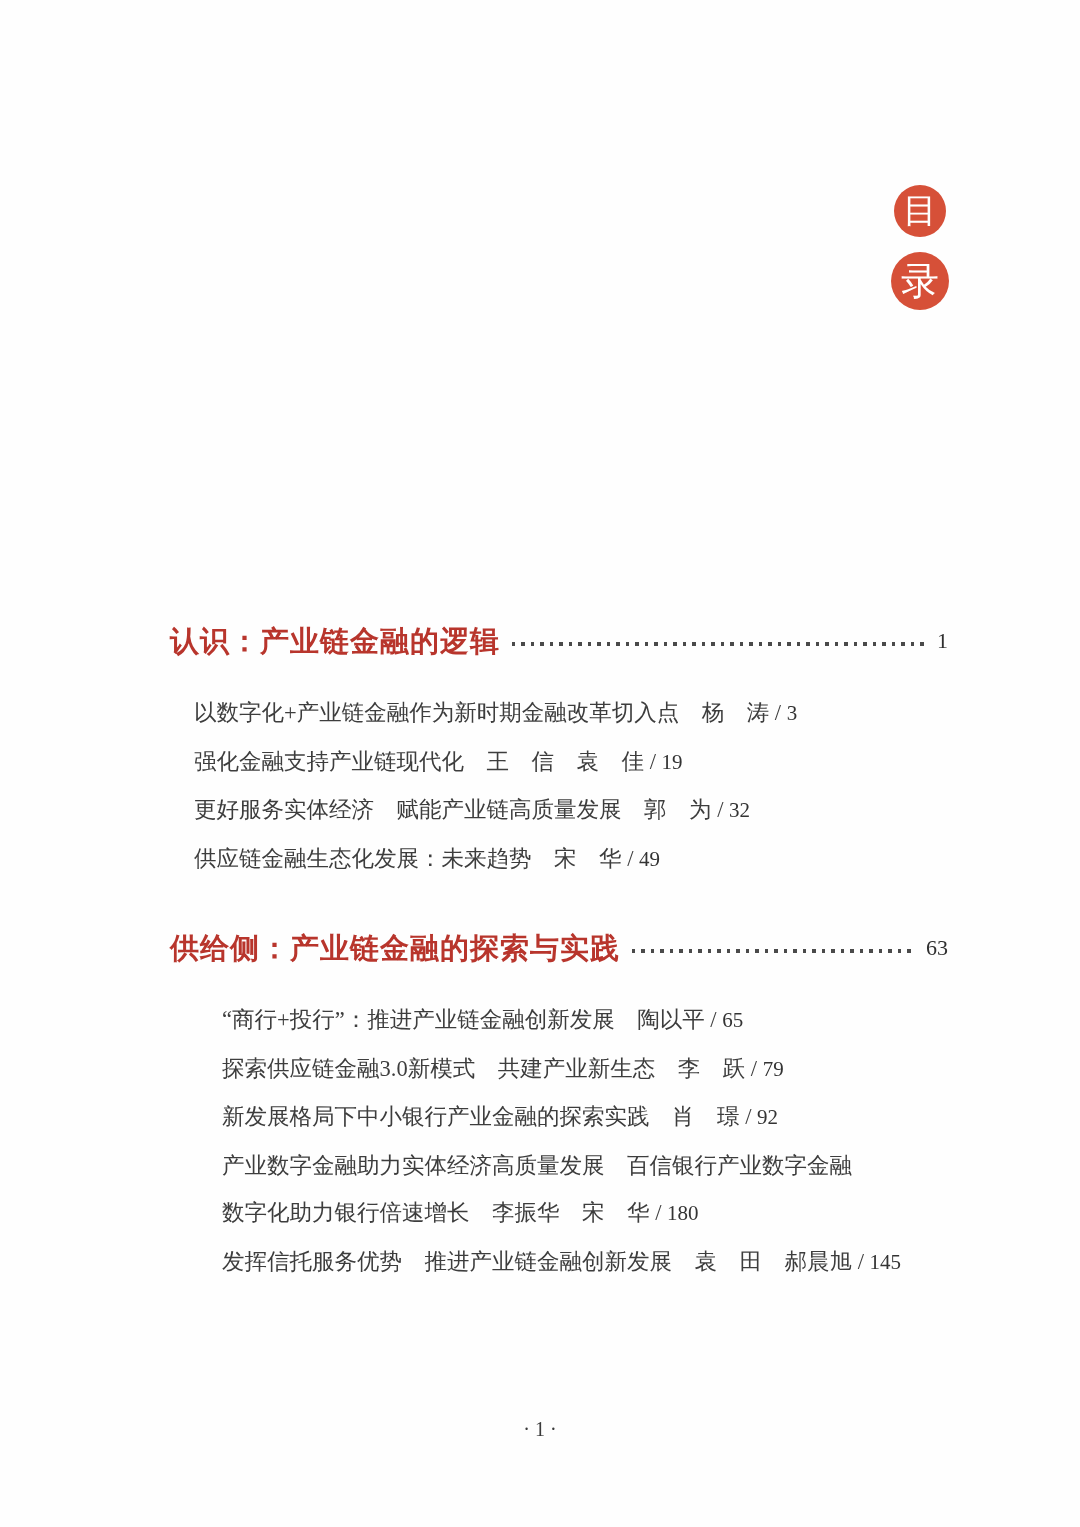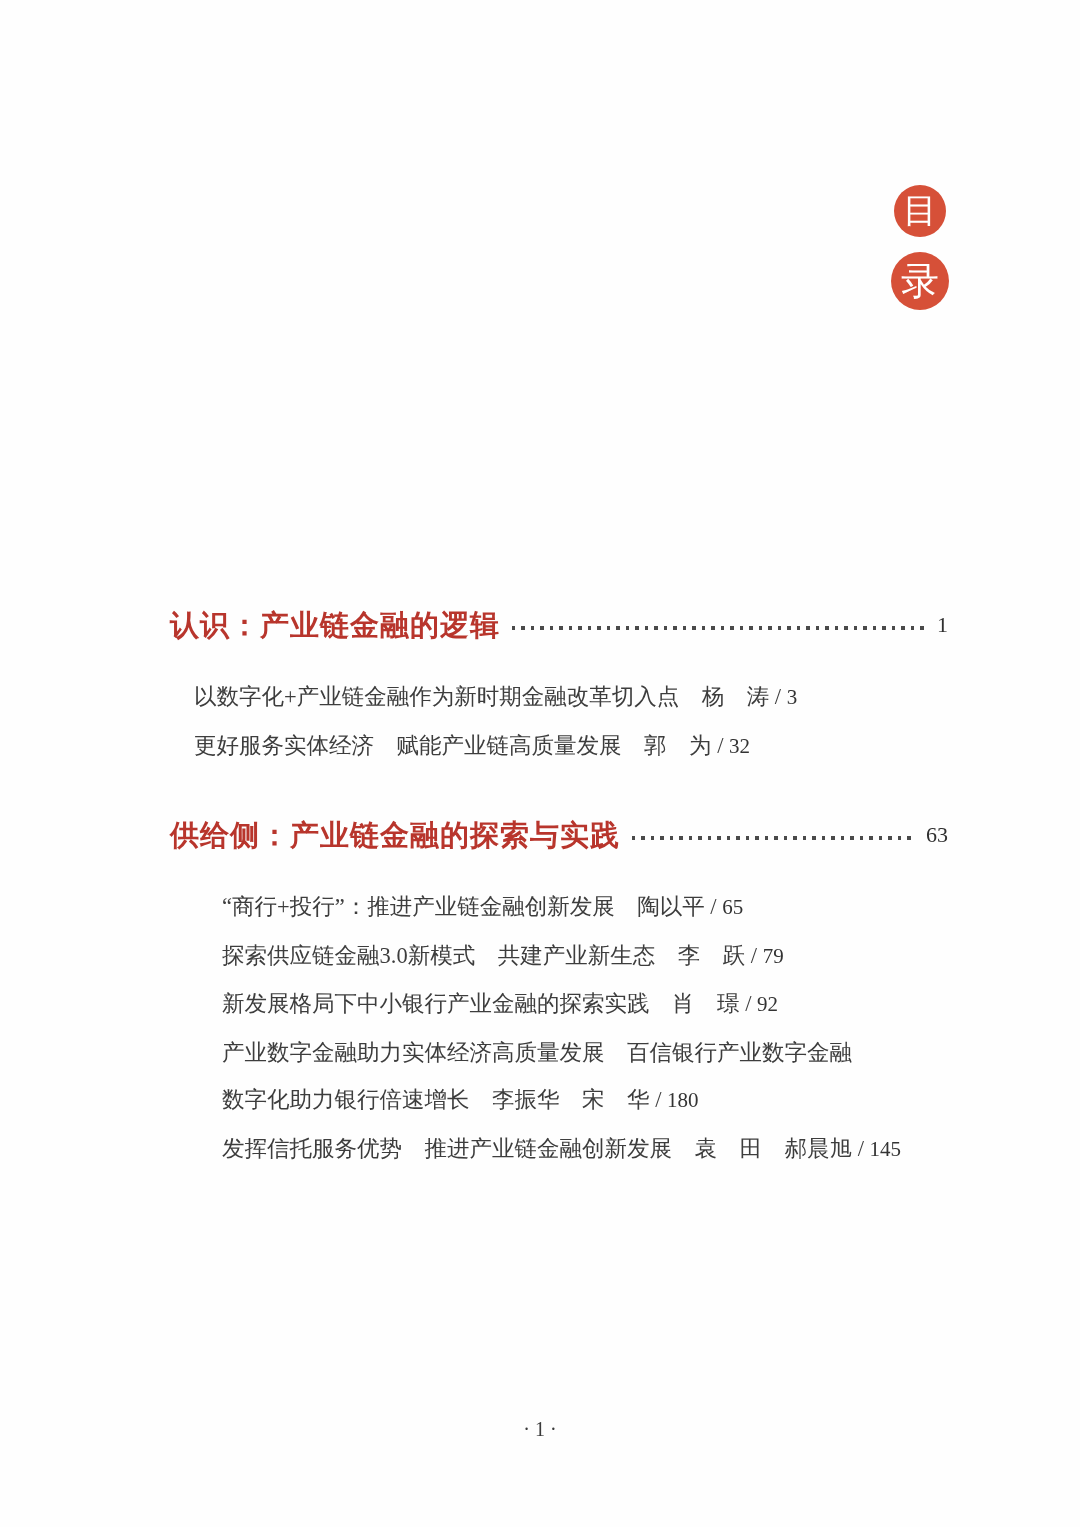--- a/index.html
+++ b/index.html
@@ -31,21 +31,21 @@
     align-items: center;
     justify-content: center;
   }
   .badge-circle.c1 { width: 52px; height: 52px; font-size: 34px; }
   .badge-circle.c2 { width: 58px; height: 58px; font-size: 38px; }
 
   
   .content {
     position: absolute;
     left: 170px;
-    top: 604px;
+    top: 620px;
     width: 778px;
     color: #3d3d3d;
   }
   .section-heading {
     display: flex;
     align-items: center;
     line-height: 42px;
     white-space: nowrap;
   }
   .section-heading.second { margin-top: 44px; }
@@ -107,21 +107,23 @@
   <div class="content">
 
     <div class="section-heading">
       <span class="sec-title">认识：产业链金融的逻辑</span>
       <span class="leader"></span>
       <span class="sec-page">1</span>
     </div>
 
     <div class="entries first">
       <div class="entry"><span>以数字化+产业链金融作为新时期金融改革切入点　杨　涛</span><span> / </span><span class="num">3</span></div>
+      <div class="entry"><span>强化金融支持产业链现代化　王　信　袁　佳</span><span> / </span><span class="num">19</span></div>
       <div class="entry"><span>更好服务实体经济　赋能产业链高质量发展　郭　为</span><span> / </span><span class="num">32</span></div>
+      <div class="entry"><span>供应链金融生态化发展：未来趋势　宋　华</span><span> / </span><span class="num">49</span></div>
     </div>
 
     <div class="section-heading second">
       <span class="sec-title">供给侧：产业链金融的探索与实践</span>
       <span class="leader"></span>
       <span class="sec-page">63</span>
     </div>
 
     <div class="entries">
       <div class="entry"><span>“商行+投行”：推进产业链金融创新发展　陶以平</span><span> / </span><span class="num">65</span></div>

